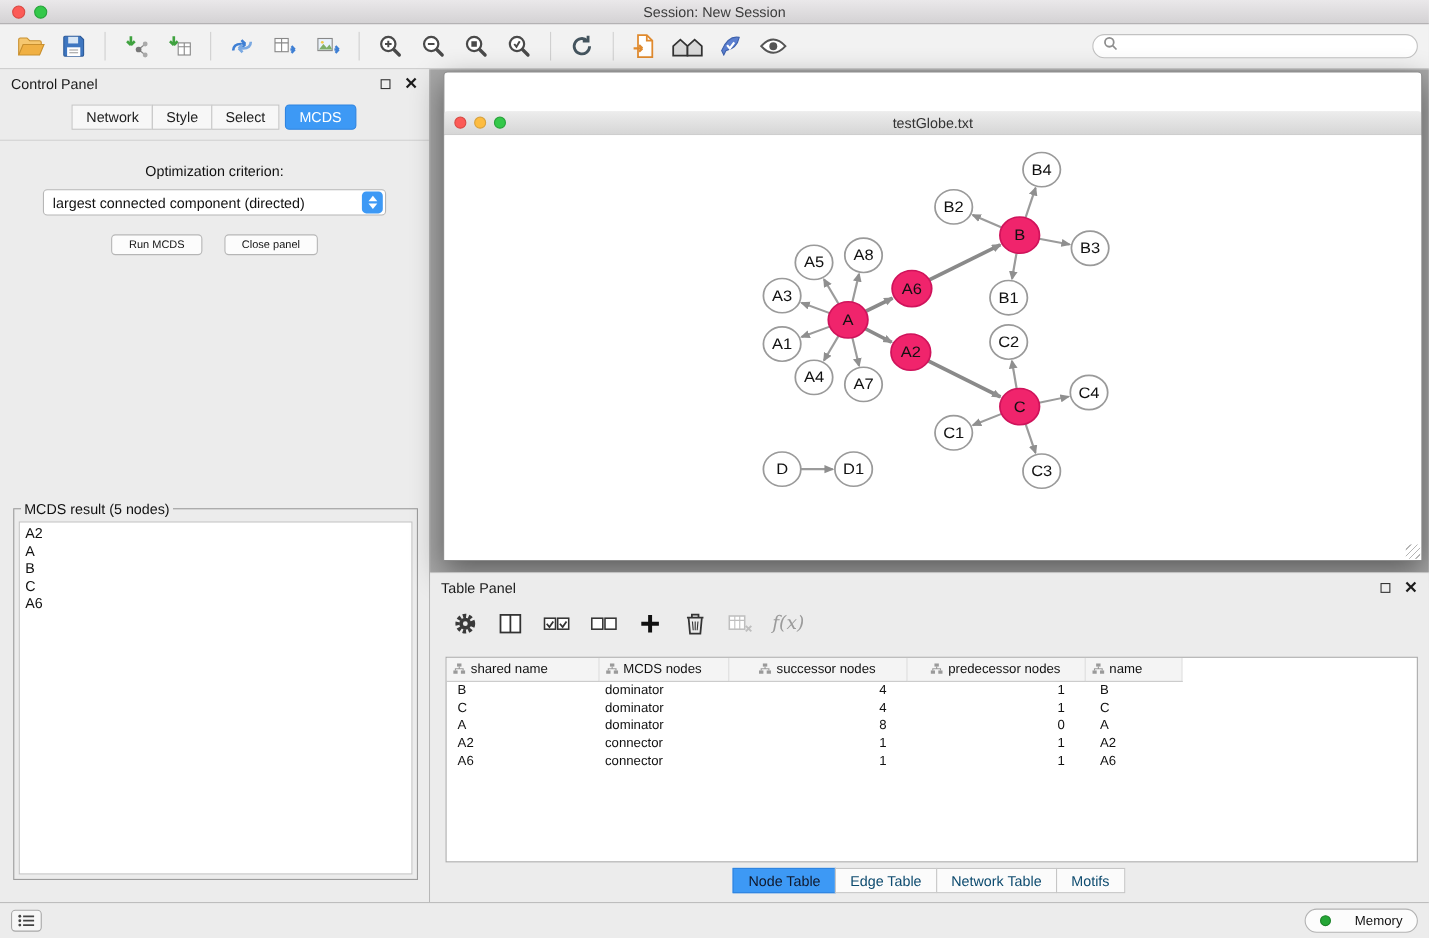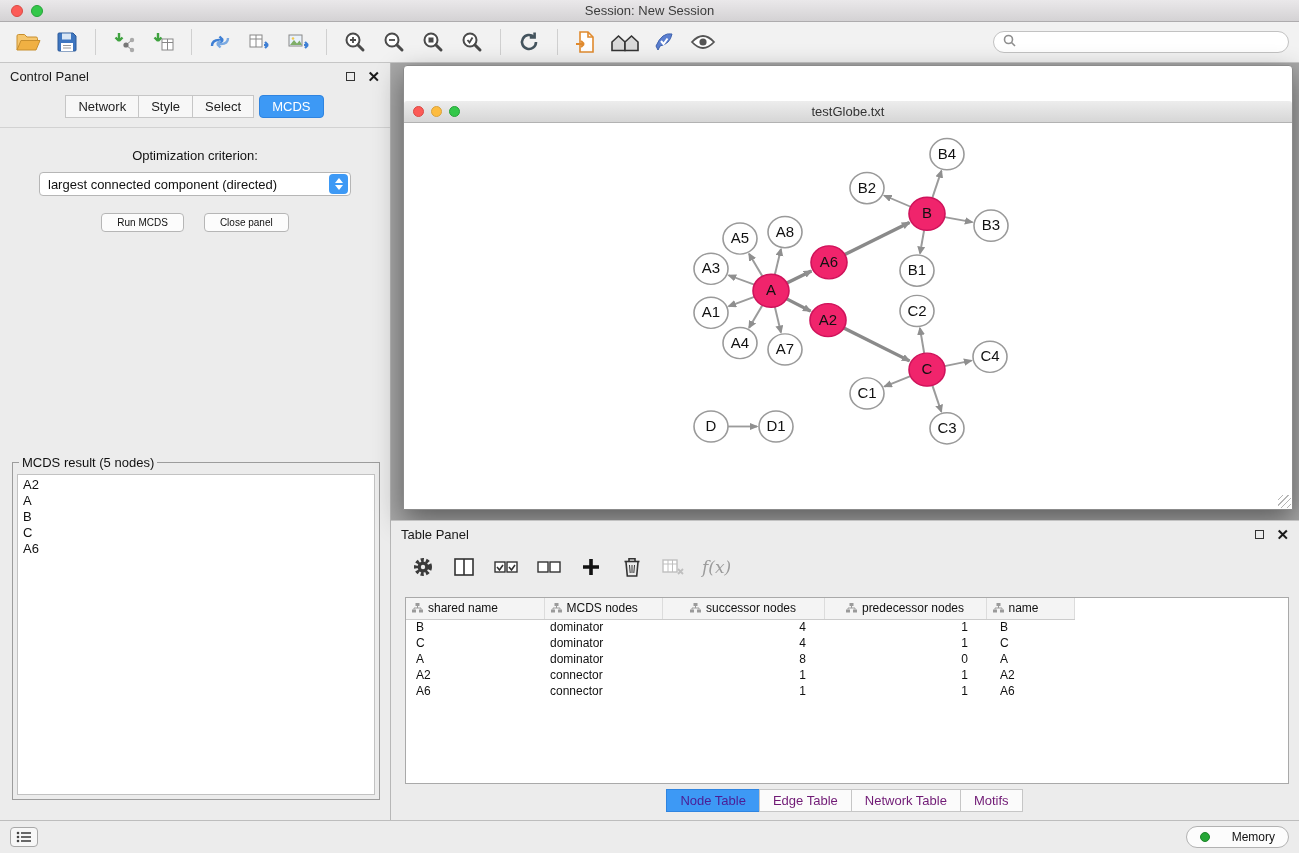--- a/index.html
+++ b/index.html
@@ -97,22 +97,22 @@
   td { height:16px; padding:0 6px; white-space:nowrap; overflow:hidden; }
   .col0 { width:138px; text-align:left; }
   .col1 { width:118px; text-align:left; }
   .col2 { width:162px; }
   .col3 { width:162px; }
   .col4 { width:88px; text-align:left; }
   td.col2, td.col3 { text-align:right; padding-right:18px; }
   td.col0 { padding-left:10px; }
   td.col4 { padding-left:14px; }
   .table-tabs { position:absolute; left:0; right:0; bottom:8px; display:flex; justify-content:center; }
-  .ttab { font-size:13px; padding:3px 13px; background:#fbfbfb; border:1px solid #c6c6c6; margin-left:-1px; color:#701a75; }
-  .ttab.active { background:#3d99f5; border-color:#2f84e0; color:#4c1d95; }
+  .ttab { font-size:13px; padding:3px 13px; background:#fbfbfb; border:1px solid #c6c6c6; margin-left:-1px; color:#0c4a6e; }
+  .ttab.active { background:#3d99f5; border-color:#2f84e0; color:#0f172a; }
 
   
   .statusbar { height:33px; flex:none; background:#ececec; border-top:1px solid #bdbdbd;
     display:flex; align-items:center; padding:0 10px; }
   .list-btn { width:28px; height:20px; border:1px solid #a8a8a8; border-radius:4px; background:#f7f7f7;
     display:flex; align-items:center; justify-content:center; }
   .memory-btn { margin-left:auto; display:flex; align-items:center; gap:22px;
     border:1px solid #b2b2b2; border-radius:11px; background:#fcfcfc; padding:3px 13px; font-size:12px; }
   .mem-dot { width:10px; height:10px; border-radius:50%; background:#25a636; border:1px solid #1c8429; }
 </style>

